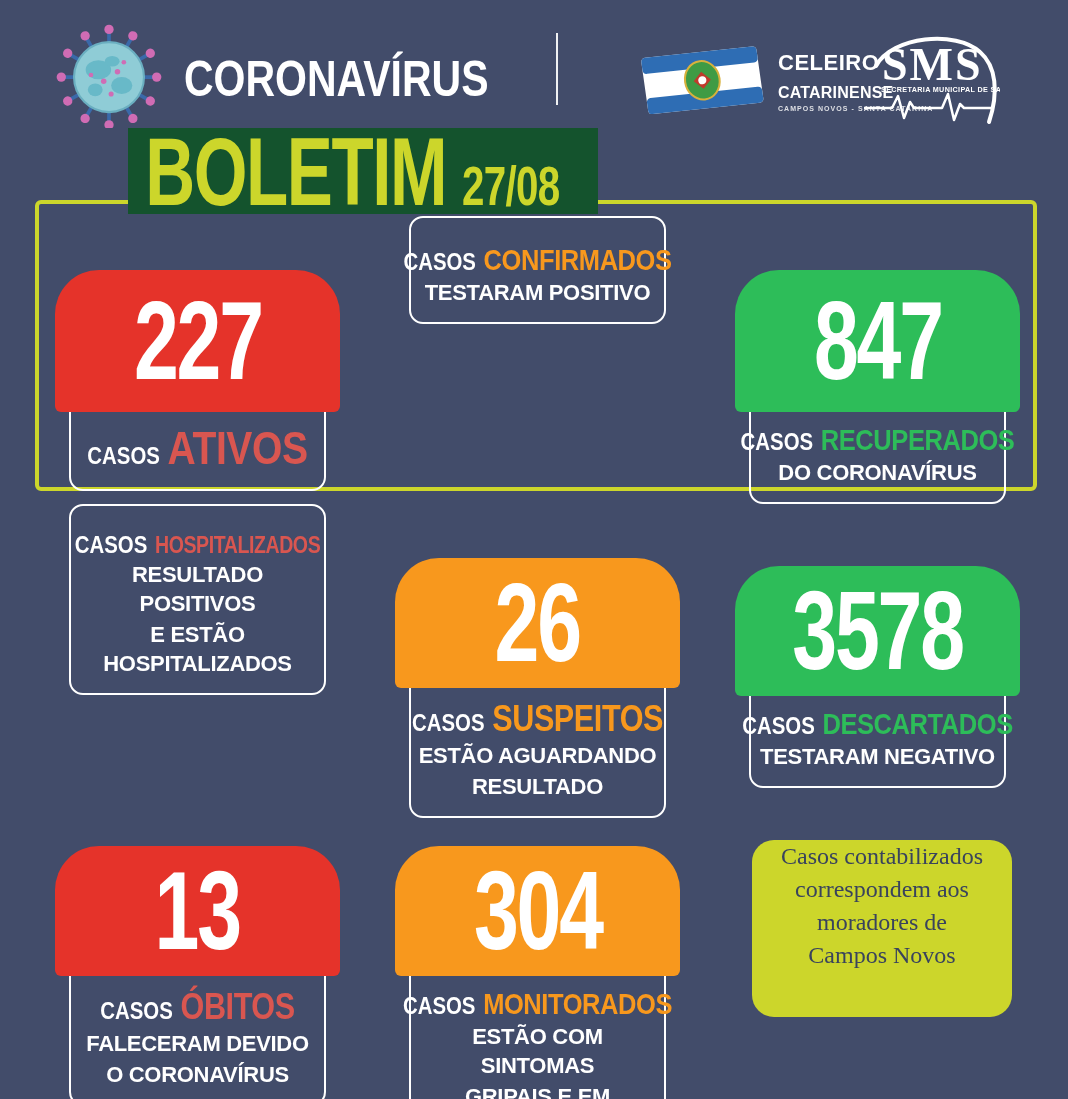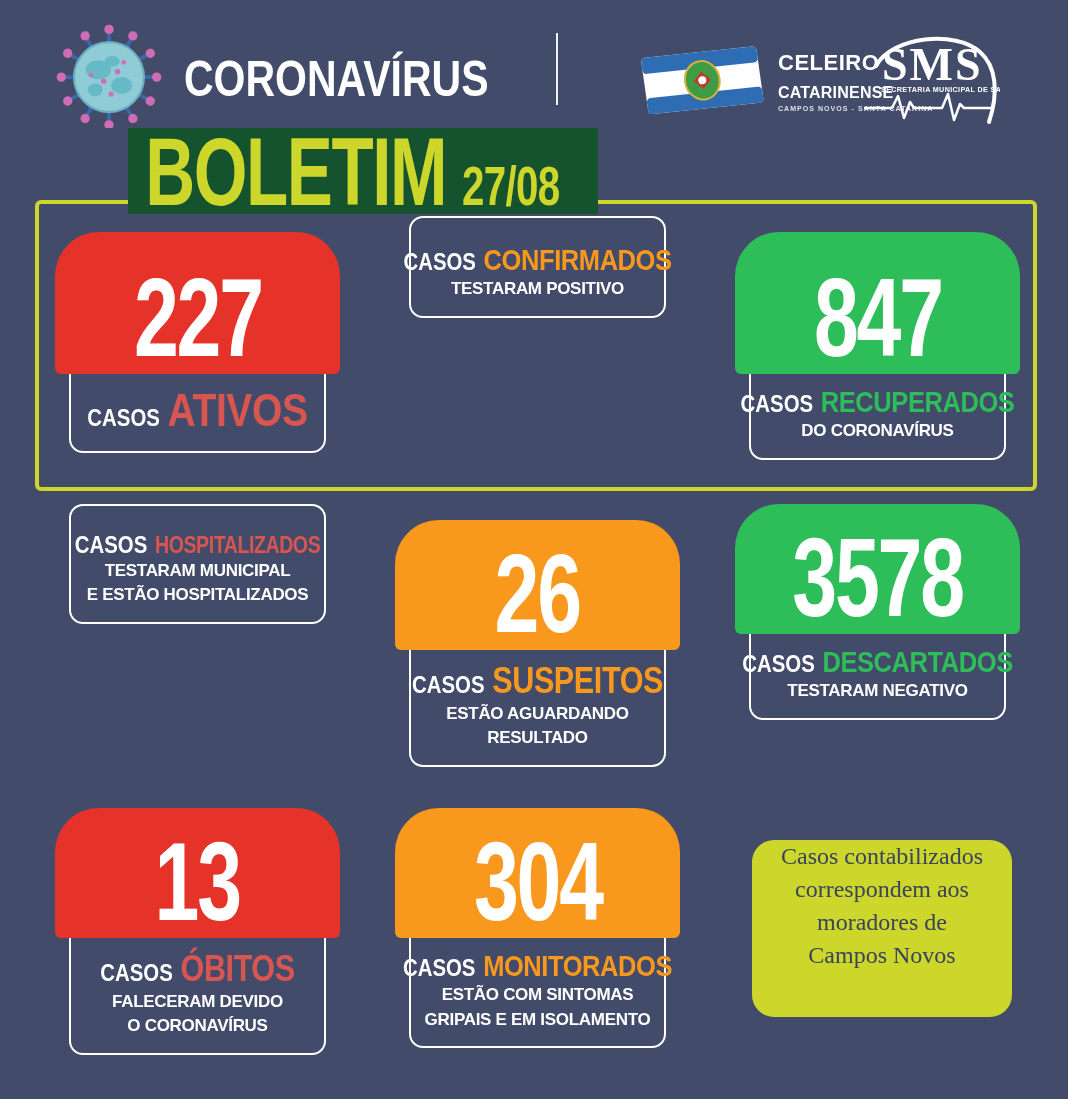--- a/index.html
+++ b/index.html
@@ -37,26 +37,26 @@
   }
   .bulletin-inner{
     display:flex;align-items:baseline;gap:22px;white-space:nowrap;
     transform:scaleX(.72);transform-origin:left bottom;padding-left:24px;
   }
   .bulletin-word{font-size:96px;font-weight:bold;color:#ccd62b;line-height:.86;letter-spacing:-2px;}
   .bulletin-date{font-size:56px;font-weight:bold;color:#ccd62b;line-height:1;letter-spacing:-1px;}
   
   .card{position:absolute;width:285px;}
   .c0{left:55px;top:232px;} .c1{left:395px;top:232px;} .c2{left:735px;top:232px;}
-  .c3{left:55px;top:520px;} .c4{left:395px;top:520px;} .c5{left:735px;top:504px;}
+  .c3{left:55px;top:520px;} .c4{left:395px;top:520px;} .c5{left:735px;top:528px;}
   .c6{left:55px;top:808px;} .c7{left:395px;top:808px;}
   .numbox{
     position:relative;z-index:2;height:130px;
     border-radius:44px 44px 6px 6px;
-    display:flex;align-items:flex-end;justify-content:center;
+    display:flex;align-items:center;justify-content:center;margin-top:38px;
   }
   .r1 .numbox{height:142px;}
   .bg-red{background:#e5332a;} .bg-orange{background:#f8981d;} .bg-green{background:#2dbd59;}
   .num{
     color:#fff;font-weight:bold;font-size:112px;line-height:1;letter-spacing:-3px;
     display:inline-block;transform:scaleX(.72);transform-origin:center;
   }
   .labelbox{
     position:relative;z-index:1;margin:-16px 14px 0 14px;
     border:2.5px solid #fff;border-radius:14px;
@@ -64,21 +64,21 @@
   }
   .labelline{
     display:flex;align-items:baseline;justify-content:center;gap:9px;
     white-space:nowrap;line-height:1.08;
     transform:scaleX(.85);transform-origin:center;
   }
   .prefix{font-size:24px;font-weight:bold;color:#fff;}
   .hl{font-weight:bold;letter-spacing:-.5px;}
   .hl-red{color:#d95650;} .hl-orange{color:#f8981d;} .hl-green{color:#2dbd59;}
   .s46{font-size:46px;} .s36{font-size:36px;} .s30{font-size:30px;} .s23{font-size:23px;}
-  .subline{font-size:17px;font-weight:bold;color:#fff;line-height:1.32;letter-spacing:-.3px;margin-top:2px;}
+  .subline{font-size:22px;font-weight:bold;color:#fff;line-height:1.32;letter-spacing:-.3px;margin-top:2px;}
   
   .note{
     position:absolute;left:752px;top:840px;width:260px;height:177px;
     background:#ccd62b;border-radius:22px;
     display:flex;align-items:flex-start;justify-content:center;
   }
   .note-text{
     font-family:"Liberation Serif",serif;font-size:24px;color:#39435d;
     text-align:center;line-height:1.38;white-space:pre-line;
   }
@@ -254,21 +254,21 @@
       <div class="subline">DO CORONAVÍRUS</div>
     </div>
   </div>
 
   <div class="card c3">
     <div class="labelbox">
       <div class="labelline">
         <span class="prefix">CASOS</span>
         <span class="hl hl-red s23">HOSPITALIZADOS</span>
       </div>
-      <div class="subline">TESTARAM MUNICIPAL</div>
+      <div class="subline">RESULTADO POSITIVOS</div>
       <div class="subline">E ESTÃO HOSPITALIZADOS</div>
     </div>
   </div>
 
   <div class="card c4">
     <div class="numbox bg-orange">
       <span class="num">26</span>
     </div>
     <div class="labelbox">
       <div class="labelline">

